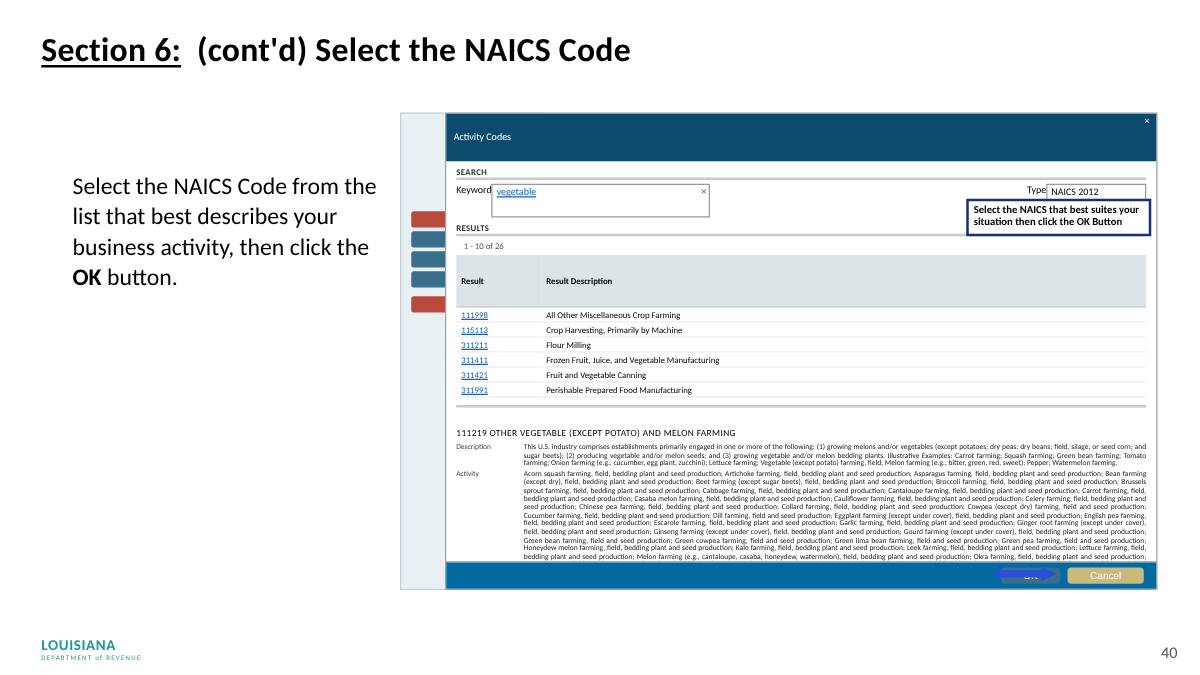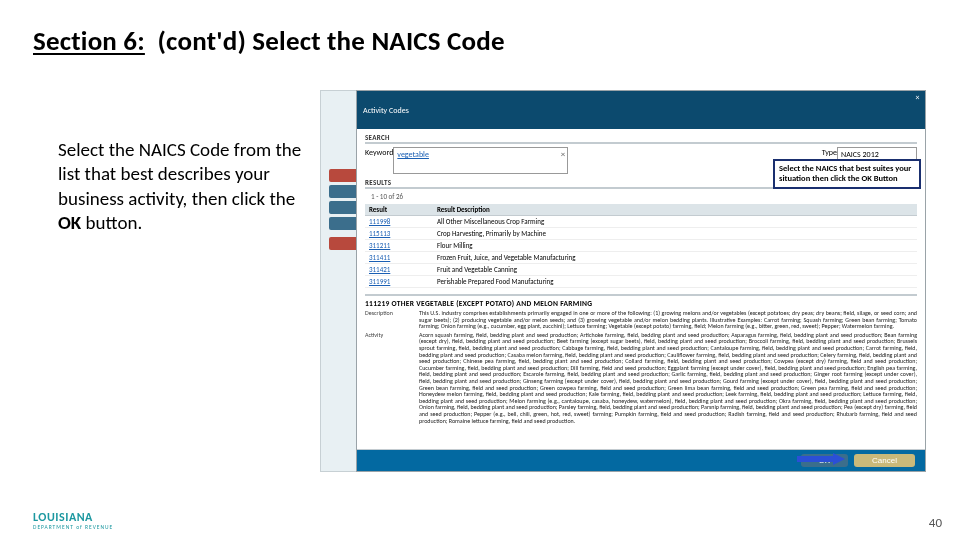--- a/index.html
+++ b/index.html
@@ -19,25 +19,25 @@
 .modal-section{padding:4px 8px}
 .sec-hdr{font-size:7px;font-weight:700;letter-spacing:.3px;color:#333;border-bottom:2px solid #c3cbd0;margin-bottom:3px}
 .search-row{display:flex;align-items:flex-start;font-size:8px}
 .inp{border:1px solid #999;height:27px;padding:0 3px;font-size:8px;line-height:12px;background:#fff;box-sizing:border-box;position:relative}
 .inp.kw{width:175px}
 .inp.kw .val{color:#1a5fb4;text-decoration:underline}
 .inp.kw .clr{position:absolute;right:2px;top:0;font-size:9px;color:#666}
 .inp.typ{width:80px}
 .pager{font-size:7px;color:#555;margin:2px 0 3px 6px}
 .results-tbl{width:100%;border-collapse:collapse;font-size:7px}
-.results-tbl th{background:#dce4e8;text-align:left;padding:1px 4px;font-weight:700;border-bottom:1px solid #c3cbd0}
+.results-tbl th{background:#dce4e8;text-align:left;padding:16px 4px;font-weight:700;border-bottom:1px solid #c3cbd0}
 .results-tbl td{padding:1px 4px;border-bottom:1px solid #eee;white-space:nowrap;overflow:hidden}
 .results-tbl td.code{width:60px;color:#1a5fb4;text-decoration:underline}
 .callout{position:absolute;right:4px;top:68px;width:148px;border:2px solid #1a2f6f;background:#fff;font-size:8.5px;font-weight:700;line-height:1.15;padding:3px 4px;box-sizing:border-box;color:#000}
-.detail-hdr{margin-top:6px;border-top:2px solid #c3cbd0;padding-top:3px;font-size:7.5px;font-weight:700;letter-spacing:.3px}
+.detail-hdr{margin-top:6px;border-top:2px solid #c3cbd0;padding-top:17px;font-size:7.5px;font-weight:400;letter-spacing:.3px}
 .detail-body{display:flex;font-size:6px;line-height:1.1;color:#222;gap:8px;padding:2px 0 0 0}
 .detail-body .lbl{width:46px;flex-shrink:0;font-weight:400;color:#444}
 .detail-body .txt{flex:1;text-align:justify;word-break:break-word}
 .modal-footer{position:absolute;left:0;bottom:0;right:0;height:22px;background:#0369a1;border-top:1px solid #c3cbd0;display:flex;justify-content:flex-end;align-items:center;gap:6px;padding:0 10px;box-sizing:border-box}
 .btn{font-size:8px;padding:2px 18px;border-radius:3px;border:none;color:#fff}
 .btn.ok{background:#3b6e8c}
 .btn.cancel{background:#c9b97a}
 .arrow{position:absolute;right:80px;bottom:6px;width:48px;height:12px}
 .arrow .shaft{position:absolute;left:0;top:3px;width:36px;height:6px;background:#2b4fd6}
 .arrow .head{position:absolute;right:0;top:0;width:0;height:0;border-left:12px solid #2b4fd6;border-top:6px solid transparent;border-bottom:6px solid transparent}

